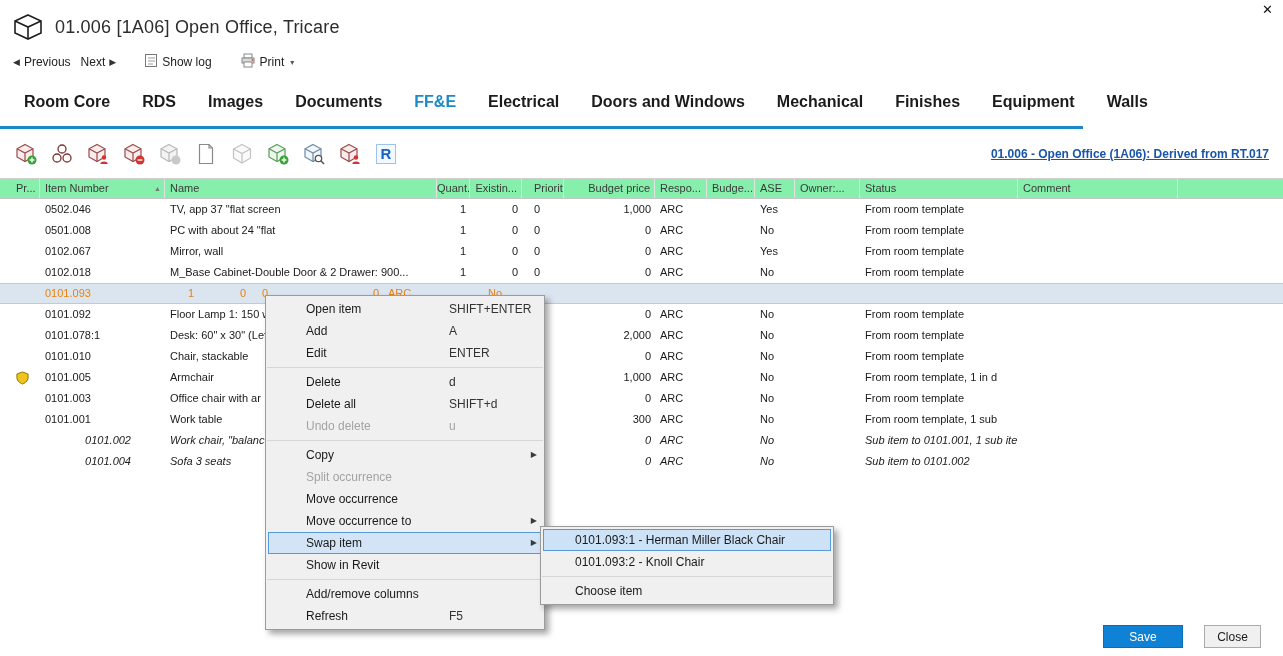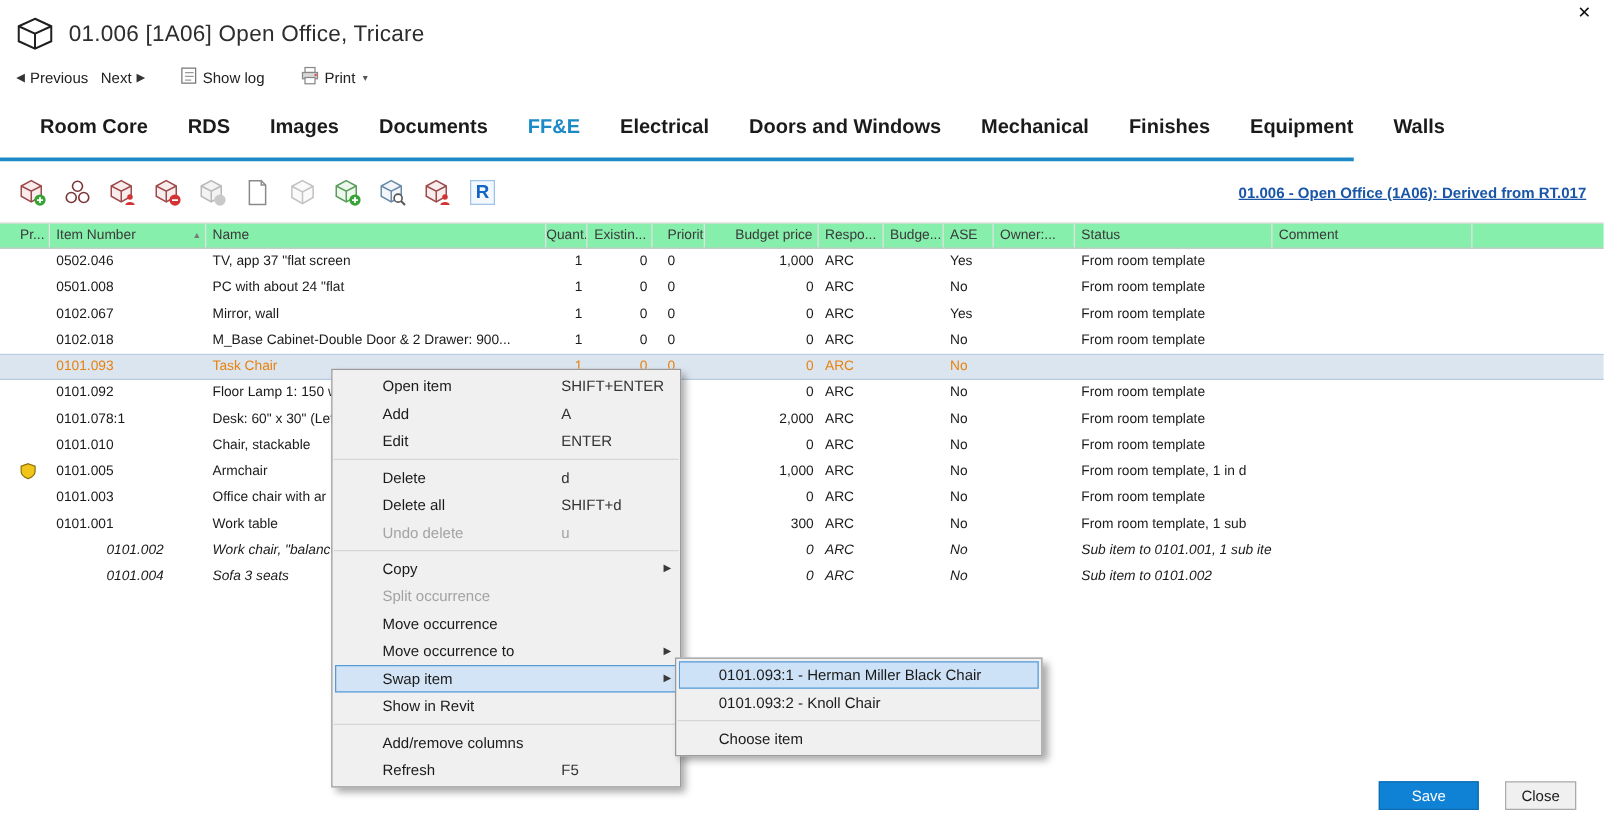--- a/index.html
+++ b/index.html
@@ -17,21 +17,21 @@
   .close-x { position:absolute; top:3px; right:10px; font-size:13px; color:#111; cursor:pointer; line-height:1; }
 
   
   .navrow { height:24px; display:flex; align-items:center; padding-left:8px; font-size:12px; color:#222; }
   .nav-btn { display:flex; align-items:center; gap:4px; padding:2px 5px; cursor:pointer; white-space:nowrap; }
   .nav-glyph { font-size:9px; color:#333; }
   .nav-gap { width:18px; }
   .print-caret { font-size:8px; color:#555; margin-left:2px; }
 
   
-  .tabbar { height:55px; display:flex; align-items:center; padding-left:16px; position:relative; }
+  .tabbar { height:55px; display:flex; align-items:center; padding-left:8px; position:relative; }
   .tab { font-size:16px; font-weight:bold; color:#1b1b1b; padding:0 16px; cursor:pointer; white-space:nowrap; }
   .tab.active { color:#1b8ac6; }
   .tab-underline { position:absolute; left:0; bottom:0; height:3px; width:1083px; background:#1b8ac6; }
 
   
   .toolbar { height:49px; display:flex; align-items:center; gap:12px; padding:0 14px; }
   .tb-icon { width:24px; height:24px; display:flex; align-items:center; justify-content:center; cursor:pointer; }
   .revit-tile { width:20px; height:20px; border:1px solid #9ec3e8; background:#f2f8fe; color:#1464c8;
                 font-weight:bold; font-size:15px; display:flex; align-items:center; justify-content:center; }
   .derived-link { margin-left:auto; font-size:12px; font-weight:bold; color:#1a56a8; text-decoration:underline; cursor:pointer; white-space:nowrap; }
@@ -301,21 +301,20 @@
         <div class="cell c-txt" style="width: 52px;">ARC</div>
         <div class="cell c-txt" style="width: 48px;"></div>
         <div class="cell c-txt" style="width: 40px;">No</div>
         <div class="cell c-txt" style="width: 65px;"></div>
         <div class="cell c-status" style="width: 158px;">From room template</div>
         <div class="cell c-txt" style="width: 160px;"></div>
       </div>
       <div class="trow selected">
         <div class="cell c-pr" style="width: 40px;"></div>
         <div class="cell c-item" style="width: 125px;">0101.093</div>
-        <div class="cell c-name" style="width: 272px;">Task Chair</div>
         <div class="cell c-num" style="width: 33px;">1</div>
         <div class="cell c-num" style="width: 52px;">0</div>
         <div class="cell c-pri" style="width: 42px;">0</div>
         <div class="cell c-num" style="width: 91px;">0</div>
         <div class="cell c-txt" style="width: 52px;">ARC</div>
         <div class="cell c-txt" style="width: 48px;"></div>
         <div class="cell c-txt" style="width: 40px;">No</div>
         <div class="cell c-txt" style="width: 65px;"></div>
         <div class="cell c-status" style="width: 158px;"></div>
         <div class="cell c-txt" style="width: 160px;"></div>

